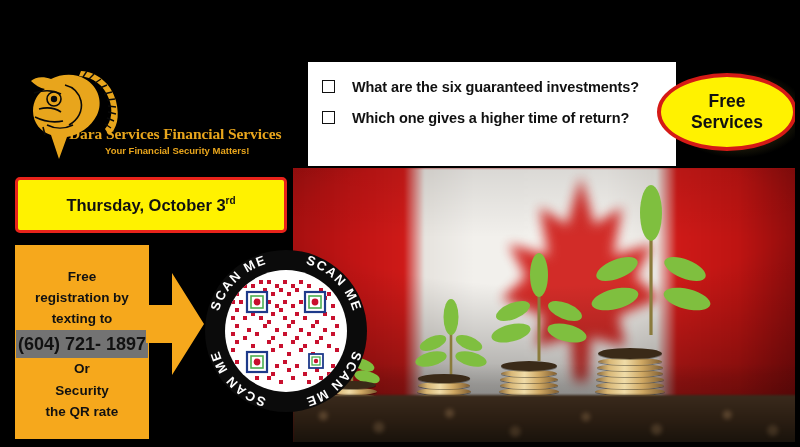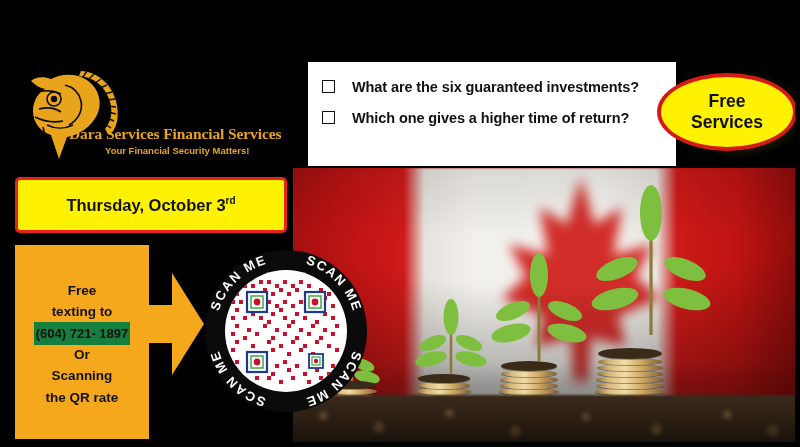--- a/index.html
+++ b/index.html
@@ -173,23 +173,23 @@
   .reg-line {
     font-family: "Liberation Sans", sans-serif;
     font-weight: bold;
     font-size: 13.5px;
     color: #111;
     line-height: 1.58;
     text-align: center;
     white-space: nowrap;
   }
   .reg-phone {
-    background: #15803d;
+    background: #737373;
     padding: 4px 2px;
-    font-size: 13px;
+    font-size: 18px;
   }
 
   
   .reg-arrow {
     position: absolute;
     left: 141px; top: 264px;
     width: 58px; height: 110px;
   }
 
   
@@ -350,24 +350,25 @@
     <div class="badge-line">Free</div>
     <div class="badge-line">Services</div>
   </div>
 
   <div class="date-bar">
     <div class="date-line"><span>Thursday, October 3</span><sup>rd</sup></div>
   </div>
 
   <div class="reg-panel">
     <div class="reg-line">Free</div>
+    <div class="reg-line">registration by</div>
     <div class="reg-line">texting to</div>
     <div class="reg-line"><span class="reg-phone">(604) 721- 1897</span></div>
     <div class="reg-line">Or</div>
-    <div class="reg-line">Scanning</div>
+    <div class="reg-line">Security</div>
     <div class="reg-line">the QR rate</div>
   </div>
 
   <div class="reg-arrow">
     <svg viewBox="0 0 58 110" width="58" height="110" aria-hidden="true">
       <path d="M0 36 L26 36 L26 4 L58 55 L26 106 L26 74 L0 74 Z" fill="#F6A81C"></path>
     </svg>
   </div>
 
   <div class="photo">

